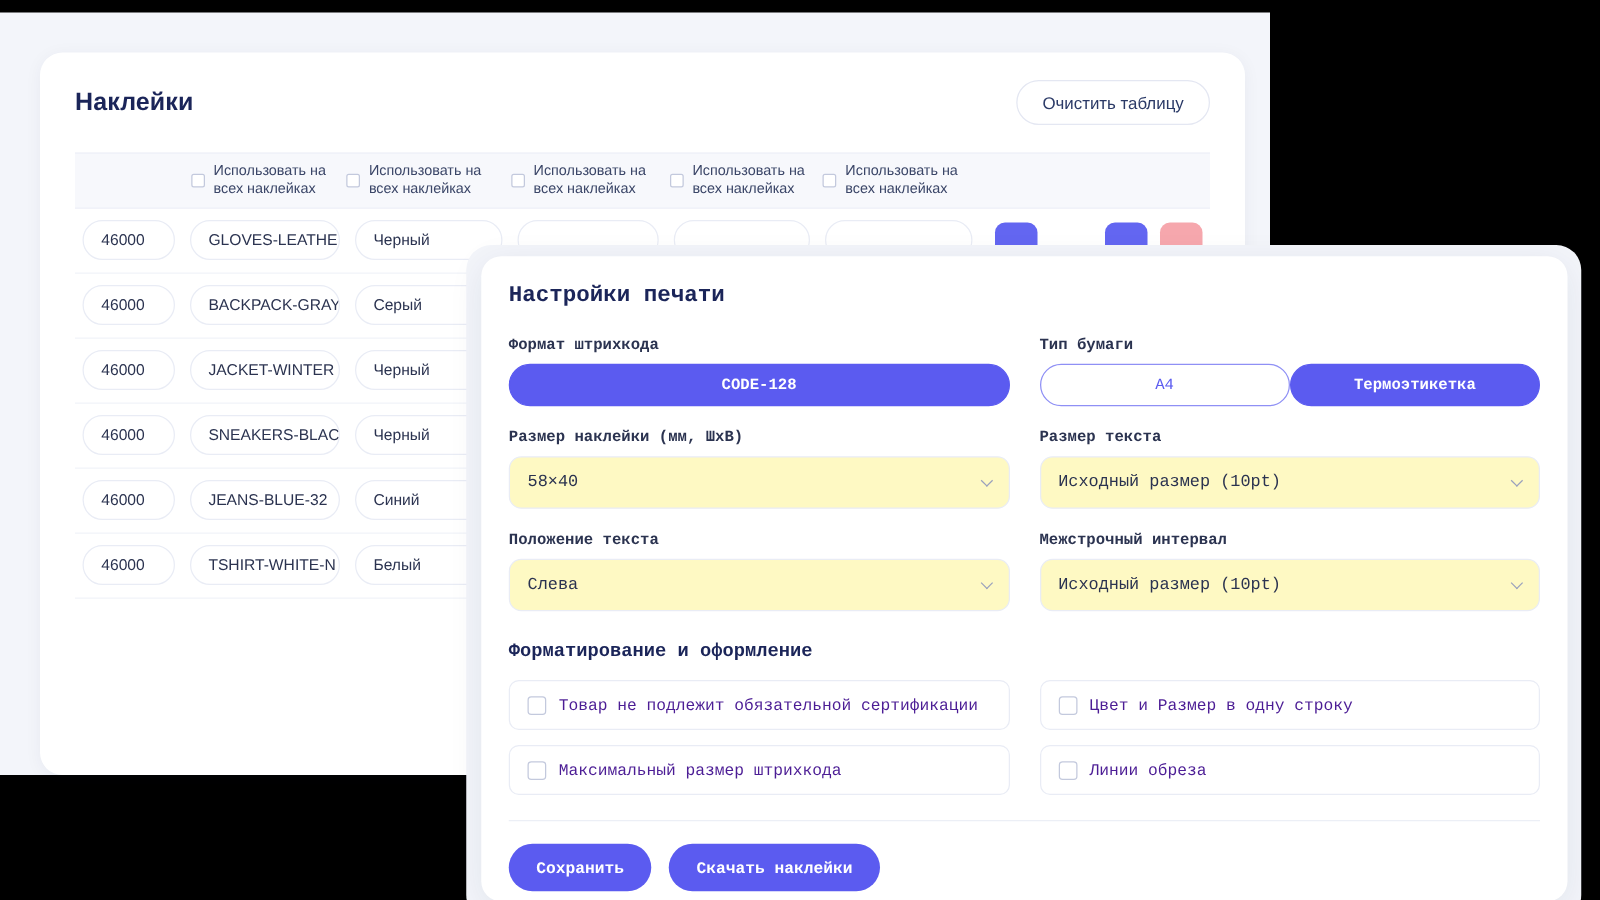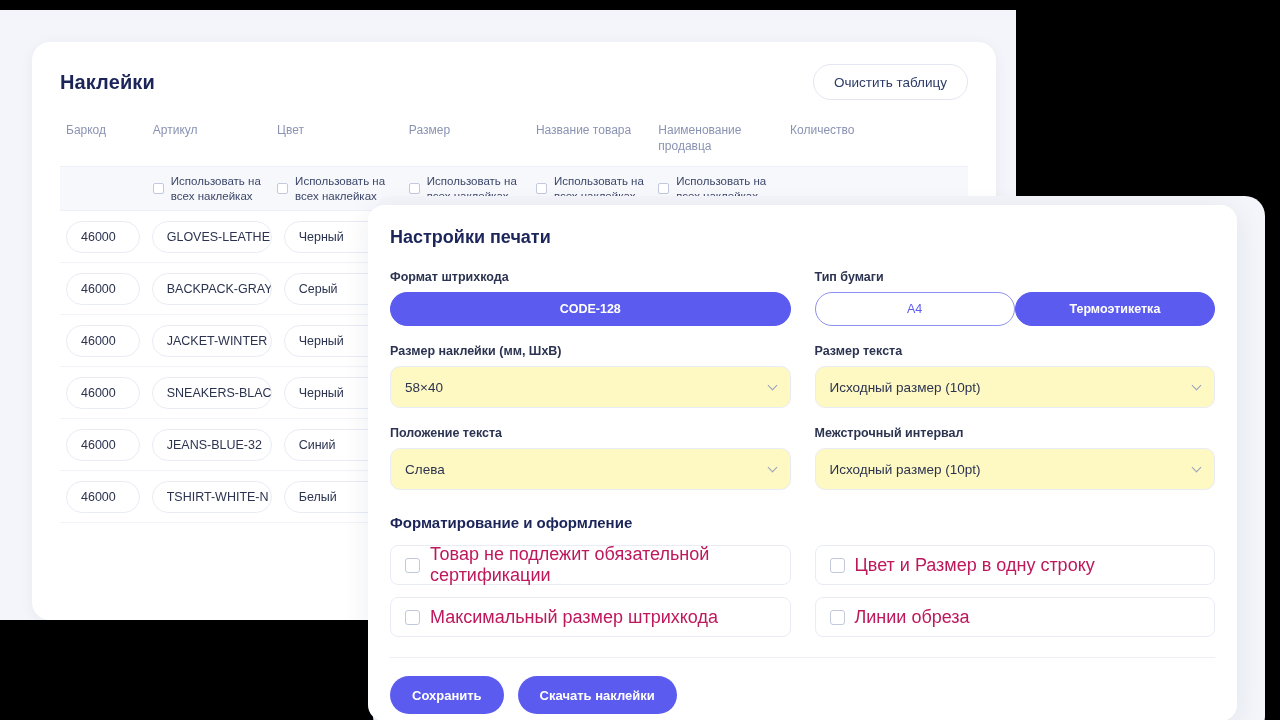--- a/index.html
+++ b/index.html
@@ -82,27 +82,28 @@
   
   .modal-outer {
     position: absolute;
     left: 373px; top: 196px;
     width: 892px; height: 540px;
     background: #f3f5fa;
     border-radius: 20px;
   }
   .modal {
     position: absolute;
-    left: 368px; top: 205px;
+    left: 385px; top: 205px;
     width: 869px; height: 516px;
     background: #ffffff;
     border-radius: 16px;
     box-shadow: 0 6px 28px rgba(26,34,79,0.08);
     padding: 22px 22px 0 22px;
     overflow: hidden;
+    font-family: Liberation Mono, monospace;
   }
   .modal-title { font-size: 18px; font-weight: 700; color: #1b2559; margin-bottom: 22px; }
 
   .grid2 { display: grid; grid-template-columns: 1fr 1fr; column-gap: 24px; }
   .field { margin-bottom: 18px; }
   .flabel { font-size: 12.5px; font-weight: 700; color: #2b3350; margin-bottom: 8px; }
 
   .seg { display: flex; }
   .seg-btn {
     flex: 1; height: 34px; border-radius: 18px;
@@ -129,21 +130,21 @@
 
   .chk-box-row {
     height: 40px; border: 1px solid #e9ecf5; border-radius: 8px; background: #fff;
     display: flex; align-items: center; gap: 10px; padding: 0 14px;
     margin-bottom: 12px; cursor: pointer;
   }
   .chk {
     width: 15px; height: 15px; min-width: 15px;
     border: 1.3px solid #c3c9dd; border-radius: 3px; background: #fff;
   }
-  .chk-lbl { font-size: 18px; color: #be185d; }
+  .chk-lbl { font-size: 13px; color: #4c1d95; }
 
   .divider { height: 1px; background: #eceff6; margin: 8px 0 18px 0; }
 
   .actions { display: flex; gap: 14px; }
   .solid-btn {
     height: 38px; padding: 0 22px; border: none; border-radius: 19px;
     background: #5b5bf0; color: #fff; font-size: 13px; font-weight: 600;
     font-family: inherit; cursor: pointer;
     display: inline-flex; align-items: center;
   }
@@ -159,30 +160,20 @@
 
         <div class="card-head">
           <div class="card-title">Наклейки</div>
           <div class="head-btns">
             <button class="pill-btn">Очистить таблицу</button>
           </div>
         </div>
 
         <div class="tbl">
 
-          <div class="tbl-head-row">
-            <div class="th c0">Баркод</div>
-            <div class="th c1">Артикул</div>
-            <div class="th c2">Цвет</div>
-            <div class="th c3">Размер</div>
-            <div class="th c4">Название товара</div>
-            <div class="th c5">Наименование продавца</div>
-            <div class="th c6">Количество</div>
-            <div class="th c7"></div>
-          </div>
 
           <div class="tbl-sub-row">
             <div class="sub-cell c0"></div>
             <div class="sub-cell c1">
               <span class="mini-check"></span>
               <span class="sub-txt">Использовать на всех наклейках</span>
             </div>
             <div class="sub-cell c2">
               <span class="mini-check"></span>
               <span class="sub-txt">Использовать на всех наклейках</span>

